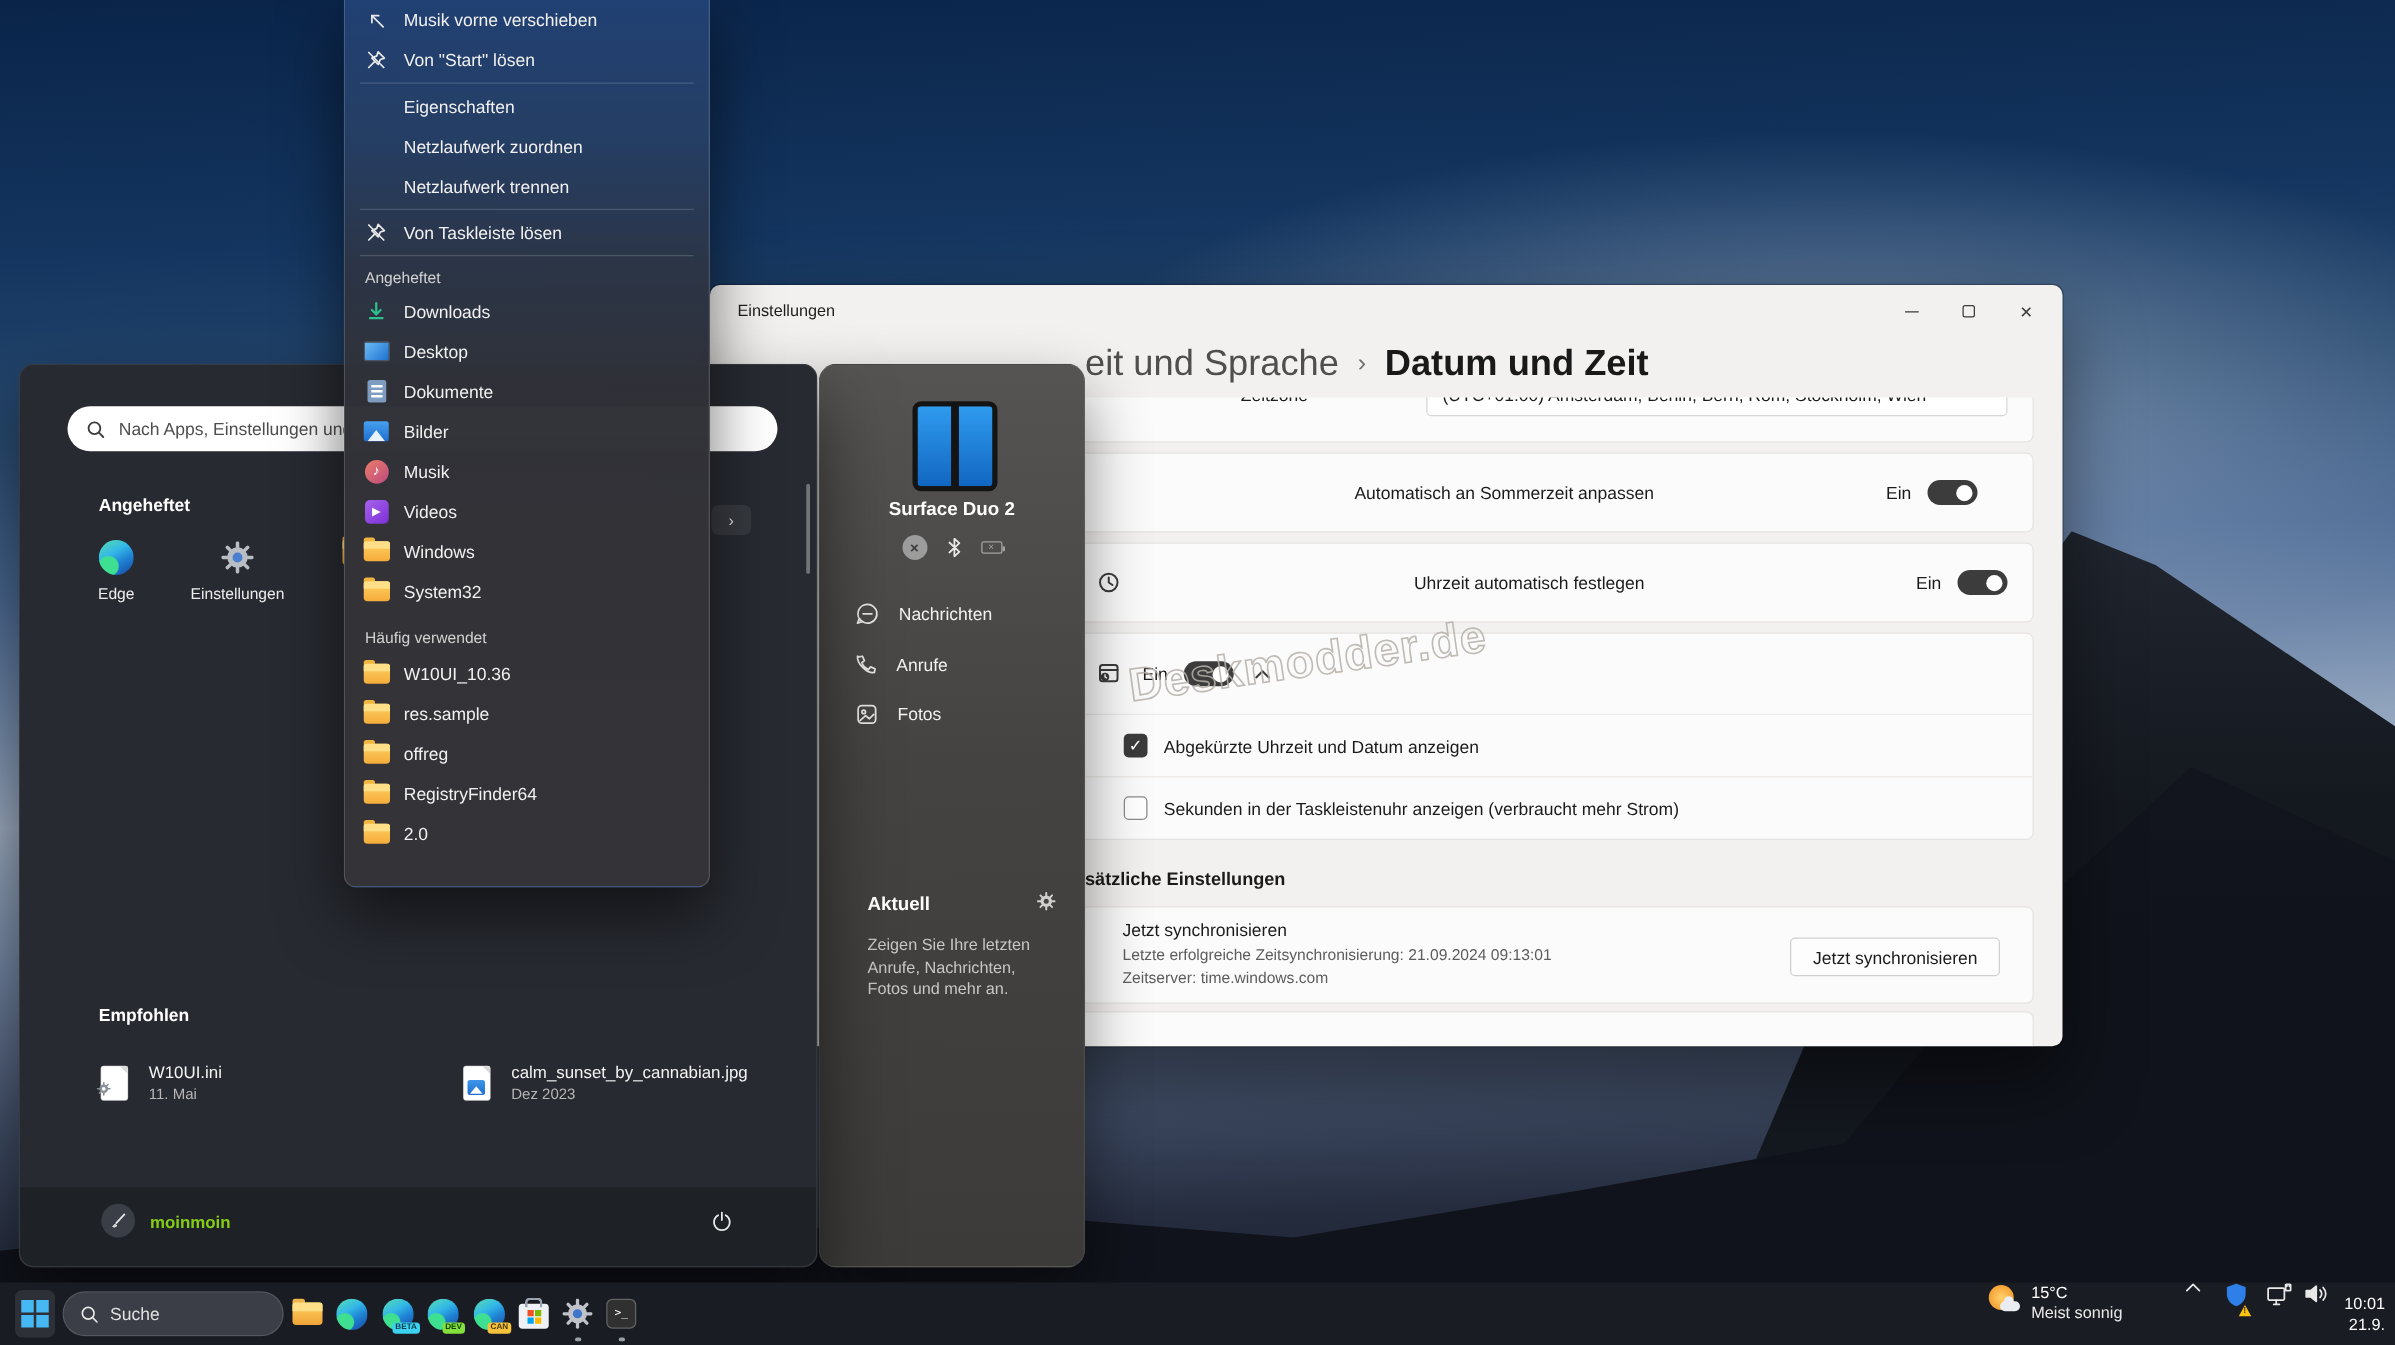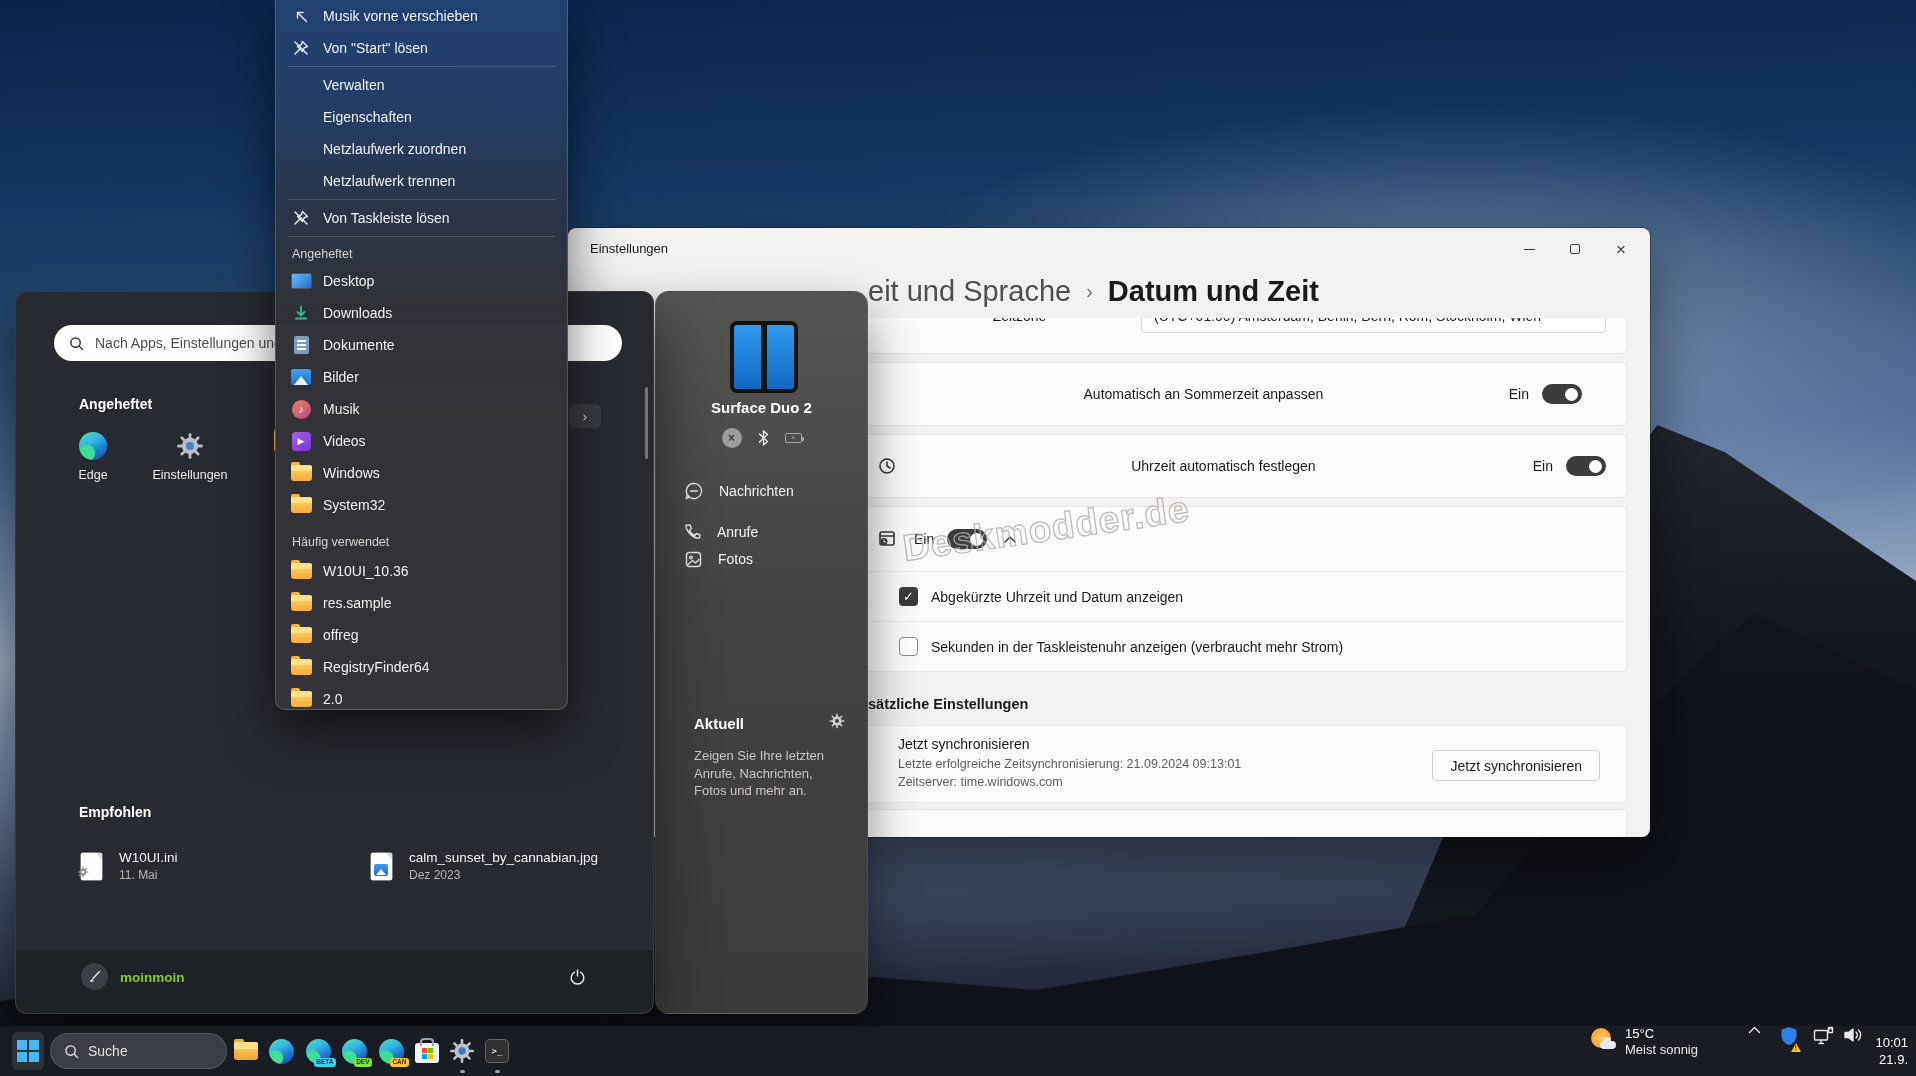--- a/index.html
+++ b/index.html
@@ -332,21 +332,21 @@
           <path d="M6.5 10 h7"></path>
       </svg>
       <span class="lbl">Nachrichten</span>
     </div>
     <div class="pp-row" style="top:223px;">
       <svg class="stroke-ic" width="18" height="18" viewBox="0 0 18 18">
         <path d="M3 2.5 L6 2 l1.5 3.5 -2 1.7 a9 9 0 0 0 5.3 5.3 l1.7-2 3.5 1.5 -.5 3 c-6 1-14-7-13.5-13z"></path>
       </svg>
       <span class="lbl">Anrufe</span>
     </div>
-    <div class="pp-row" style="top:250px;align-items:center;">
+    <div class="pp-row" style="top:262px;align-items:center;">
       <svg class="stroke-ic" width="19" height="19" viewBox="0 0 19 19">
         <rect x="2.5" y="2.5" width="14" height="14" rx="3"></rect>
           <circle cx="7" cy="7.5" r="1.4"></circle>
           <path d="M4 14.5 l4.5-4 3 2.5 3.5-3.5"></path>
       </svg>
       <span class="lbl">Fotos</span>
     </div>
 
     <div class="pp-aktuell">Aktuell</div>
     <div class="pp-gear">
@@ -470,24 +470,20 @@
             <path d="M2 2 L14 14"></path>
           </svg>
       </span>
       <span class="cm-label">Von "Start" lösen</span>
     </div>
     <div class="cm-div-wrap">
         <div class="cm-div"></div>
       </div>
     <div class="cm-row">
       <span class="cm-ic"></span>
-      <span class="cm-label">Verwalten</span>
-    </div>
-    <div class="cm-row">
-      <span class="cm-ic"></span>
       <span class="cm-label">Eigenschaften</span>
     </div>
     <div class="cm-row">
       <span class="cm-ic"></span>
       <span class="cm-label">Netzlaufwerk zuordnen</span>
     </div>
     <div class="cm-row">
       <span class="cm-ic"></span>
       <span class="cm-label">Netzlaufwerk trennen</span>
     </div>
@@ -504,33 +500,33 @@
       </span>
       <span class="cm-label">Von Taskleiste lösen</span>
     </div>
     <div class="cm-div-wrap">
         <div class="cm-div"></div>
       </div>
     <div class="cm-h">Angeheftet</div>
 
     <div class="cm-row">
       <span class="cm-ic">
-          <span class="ic-desktop"></span>
-        </span>
-      <span class="cm-label">Desktop</span>
-    </div>
-    <div class="cm-row">
-      <span class="cm-ic">
         <svg width="16" height="16" viewBox="0 0 16 16" fill="none" stroke="#2fbf8f" stroke-width="1.8" stroke-linecap="round">
             <path d="M8 1.5 V10"></path>
             <path d="M4.5 7 L8 10.5 L11.5 7"></path>
             <path d="M3 13.5 h10"></path>
           </svg>
       </span>
       <span class="cm-label">Downloads</span>
+    </div>
+    <div class="cm-row">
+      <span class="cm-ic">
+          <span class="ic-desktop"></span>
+        </span>
+      <span class="cm-label">Desktop</span>
     </div>
     <div class="cm-row">
       <span class="cm-ic">
           <span class="ic-doc"></span>
         </span>
       <span class="cm-label">Dokumente</span>
     </div>
     <div class="cm-row">
       <span class="cm-ic">
           <span class="ic-pic"></span>

